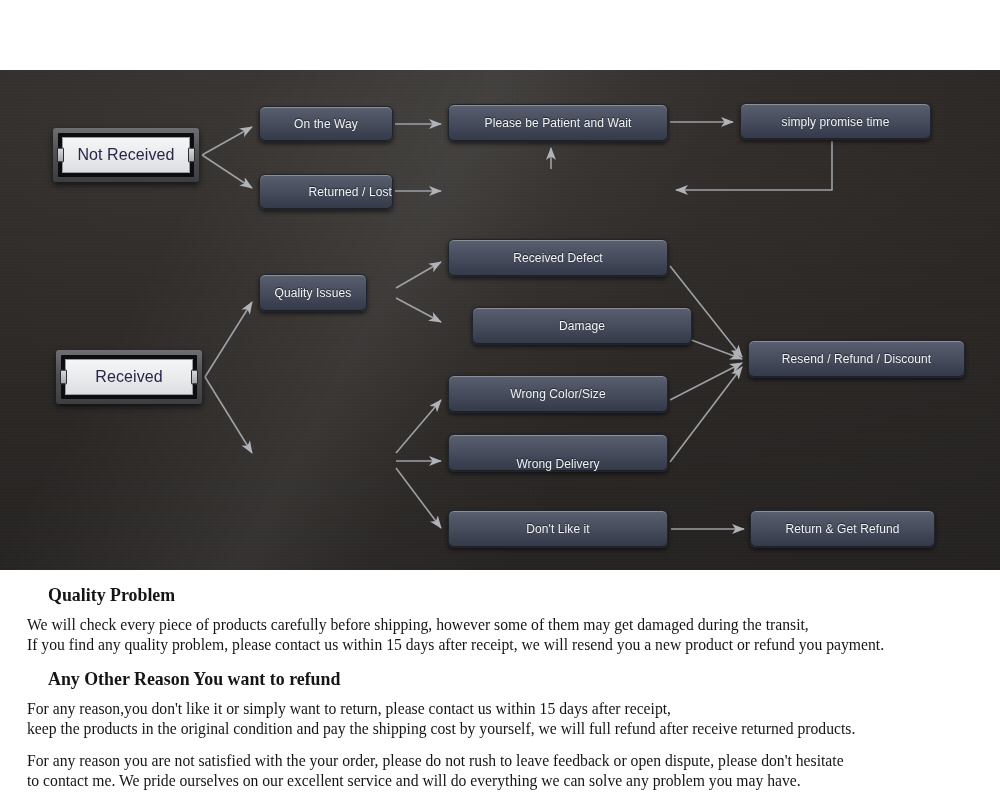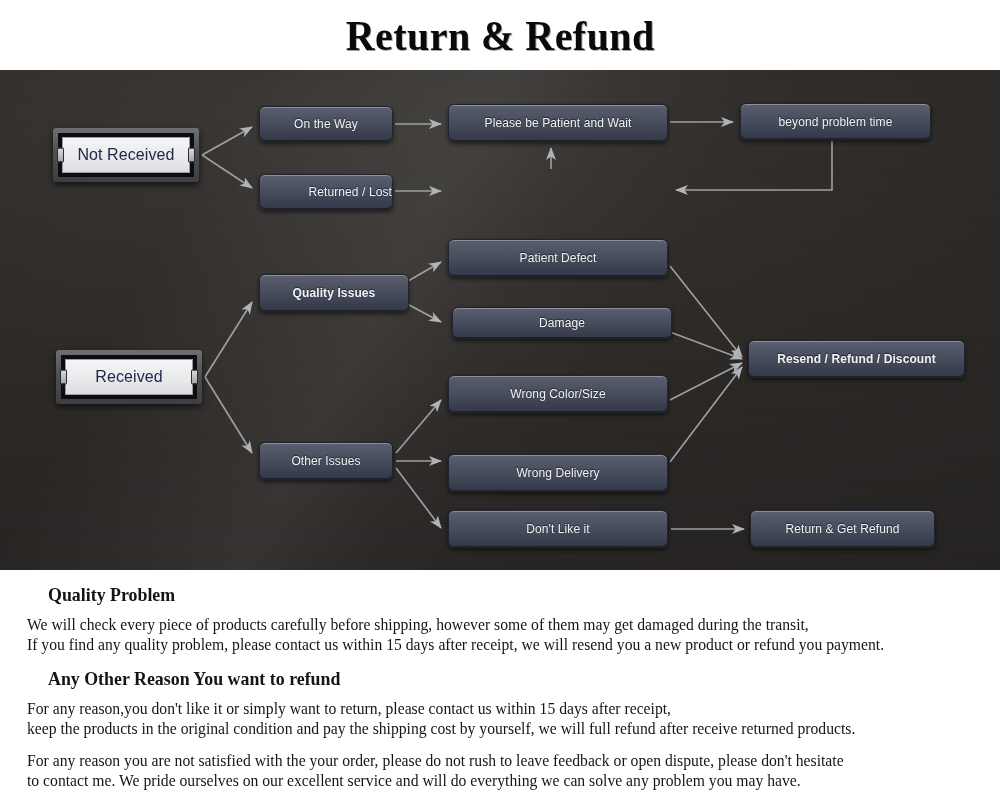--- a/index.html
+++ b/index.html
@@ -156,23 +156,20 @@
     transform: scaleX(0.95);
     transform-origin: left center;
     white-space: nowrap;
   }
 </style>
 </head>
 <body>
 
 <div id="page">
 
-  <div id="header">
-    <div id="header-title">Return &amp; Refund</div>
-  </div>
 
   <div id="diagram">
     <div id="diagram-noise"></div>
 
     <svg id="connectors" viewBox="0 0 1000 500" preserveAspectRatio="none">
       <defs>
         <marker id="ah" markerWidth="13" markerHeight="10" refX="12" refY="5" orient="auto" markerUnits="userSpaceOnUse">
           <path d="M0,0 L13,5 L0,10 L3.5,5 Z" fill="#b0b4b9"></path>
         </marker>
       </defs>
@@ -229,44 +226,41 @@
     <div class="node" style="left:259px; top:36px; width:134px; height:36px;">
       <span>On the Way</span>
     </div>
     <div class="node" style="left:259px; top:104px; width:134px; height:36px;justify-content:flex-end;">
       <span>Returned / Lost</span>
     </div>
     <div class="node" style="left:448px; top:34px; width:220px; height:38px;">
       <span>Please be Patient and Wait</span>
     </div>
     <div class="node" style="left:740px; top:33px; width:191px; height:37px;">
-      <span>beyond problem time</span>
-    </div>
-    <div class="node" style="left:259px; top:204px; width:150px; height:38px;font-weight:bold;">
+      <span>simply promise time</span>
+    </div>
+    <div class="node" style="left:259px; top:204px; width:108px; height:38px;">
       <span>Quality Issues</span>
     </div>
-    <div class="node" style="left:259px; top:372px; width:134px; height:38px;">
-      <span>Other Issues</span>
-    </div>
     <div class="node" style="left:448px; top:169px; width:220px; height:38px;">
-      <span>Patient Defect</span>
-    </div>
-    <div class="node" style="left:452px; top:237px; width:220px; height:32px;">
+      <span>Received Defect</span>
+    </div>
+    <div class="node" style="left:472px; top:237px; width:220px; height:38px;">
       <span>Damage</span>
     </div>
     <div class="node" style="left:448px; top:305px; width:220px; height:38px;">
       <span>Wrong Color/Size</span>
     </div>
-    <div class="node" style="left:448px; top:384px; width:220px; height:38px;">
+    <div class="node" style="left:448px; top:364px; width:220px; height:38px;align-items:flex-end;">
       <span>Wrong Delivery</span>
     </div>
     <div class="node" style="left:448px; top:440px; width:220px; height:38px;">
       <span>Don't Like it</span>
     </div>
-    <div class="node" style="left:748px; top:270px; width:217px; height:38px;font-weight:bold;">
+    <div class="node" style="left:748px; top:270px; width:217px; height:38px;">
       <span>Resend / Refund / Discount</span>
     </div>
     <div class="node" style="left:750px; top:440px; width:185px; height:38px;">
       <span>Return &amp; Get Refund</span>
     </div>
   </div>
 
   <div id="textblock">
     <div class="sec-head" style="left:48px; top:14px;">Quality Problem</div>
     <div class="para" style="left:27px; top:44px;">We will check every piece of products carefully before shipping, however some of them may get damaged during the transit,</div>

